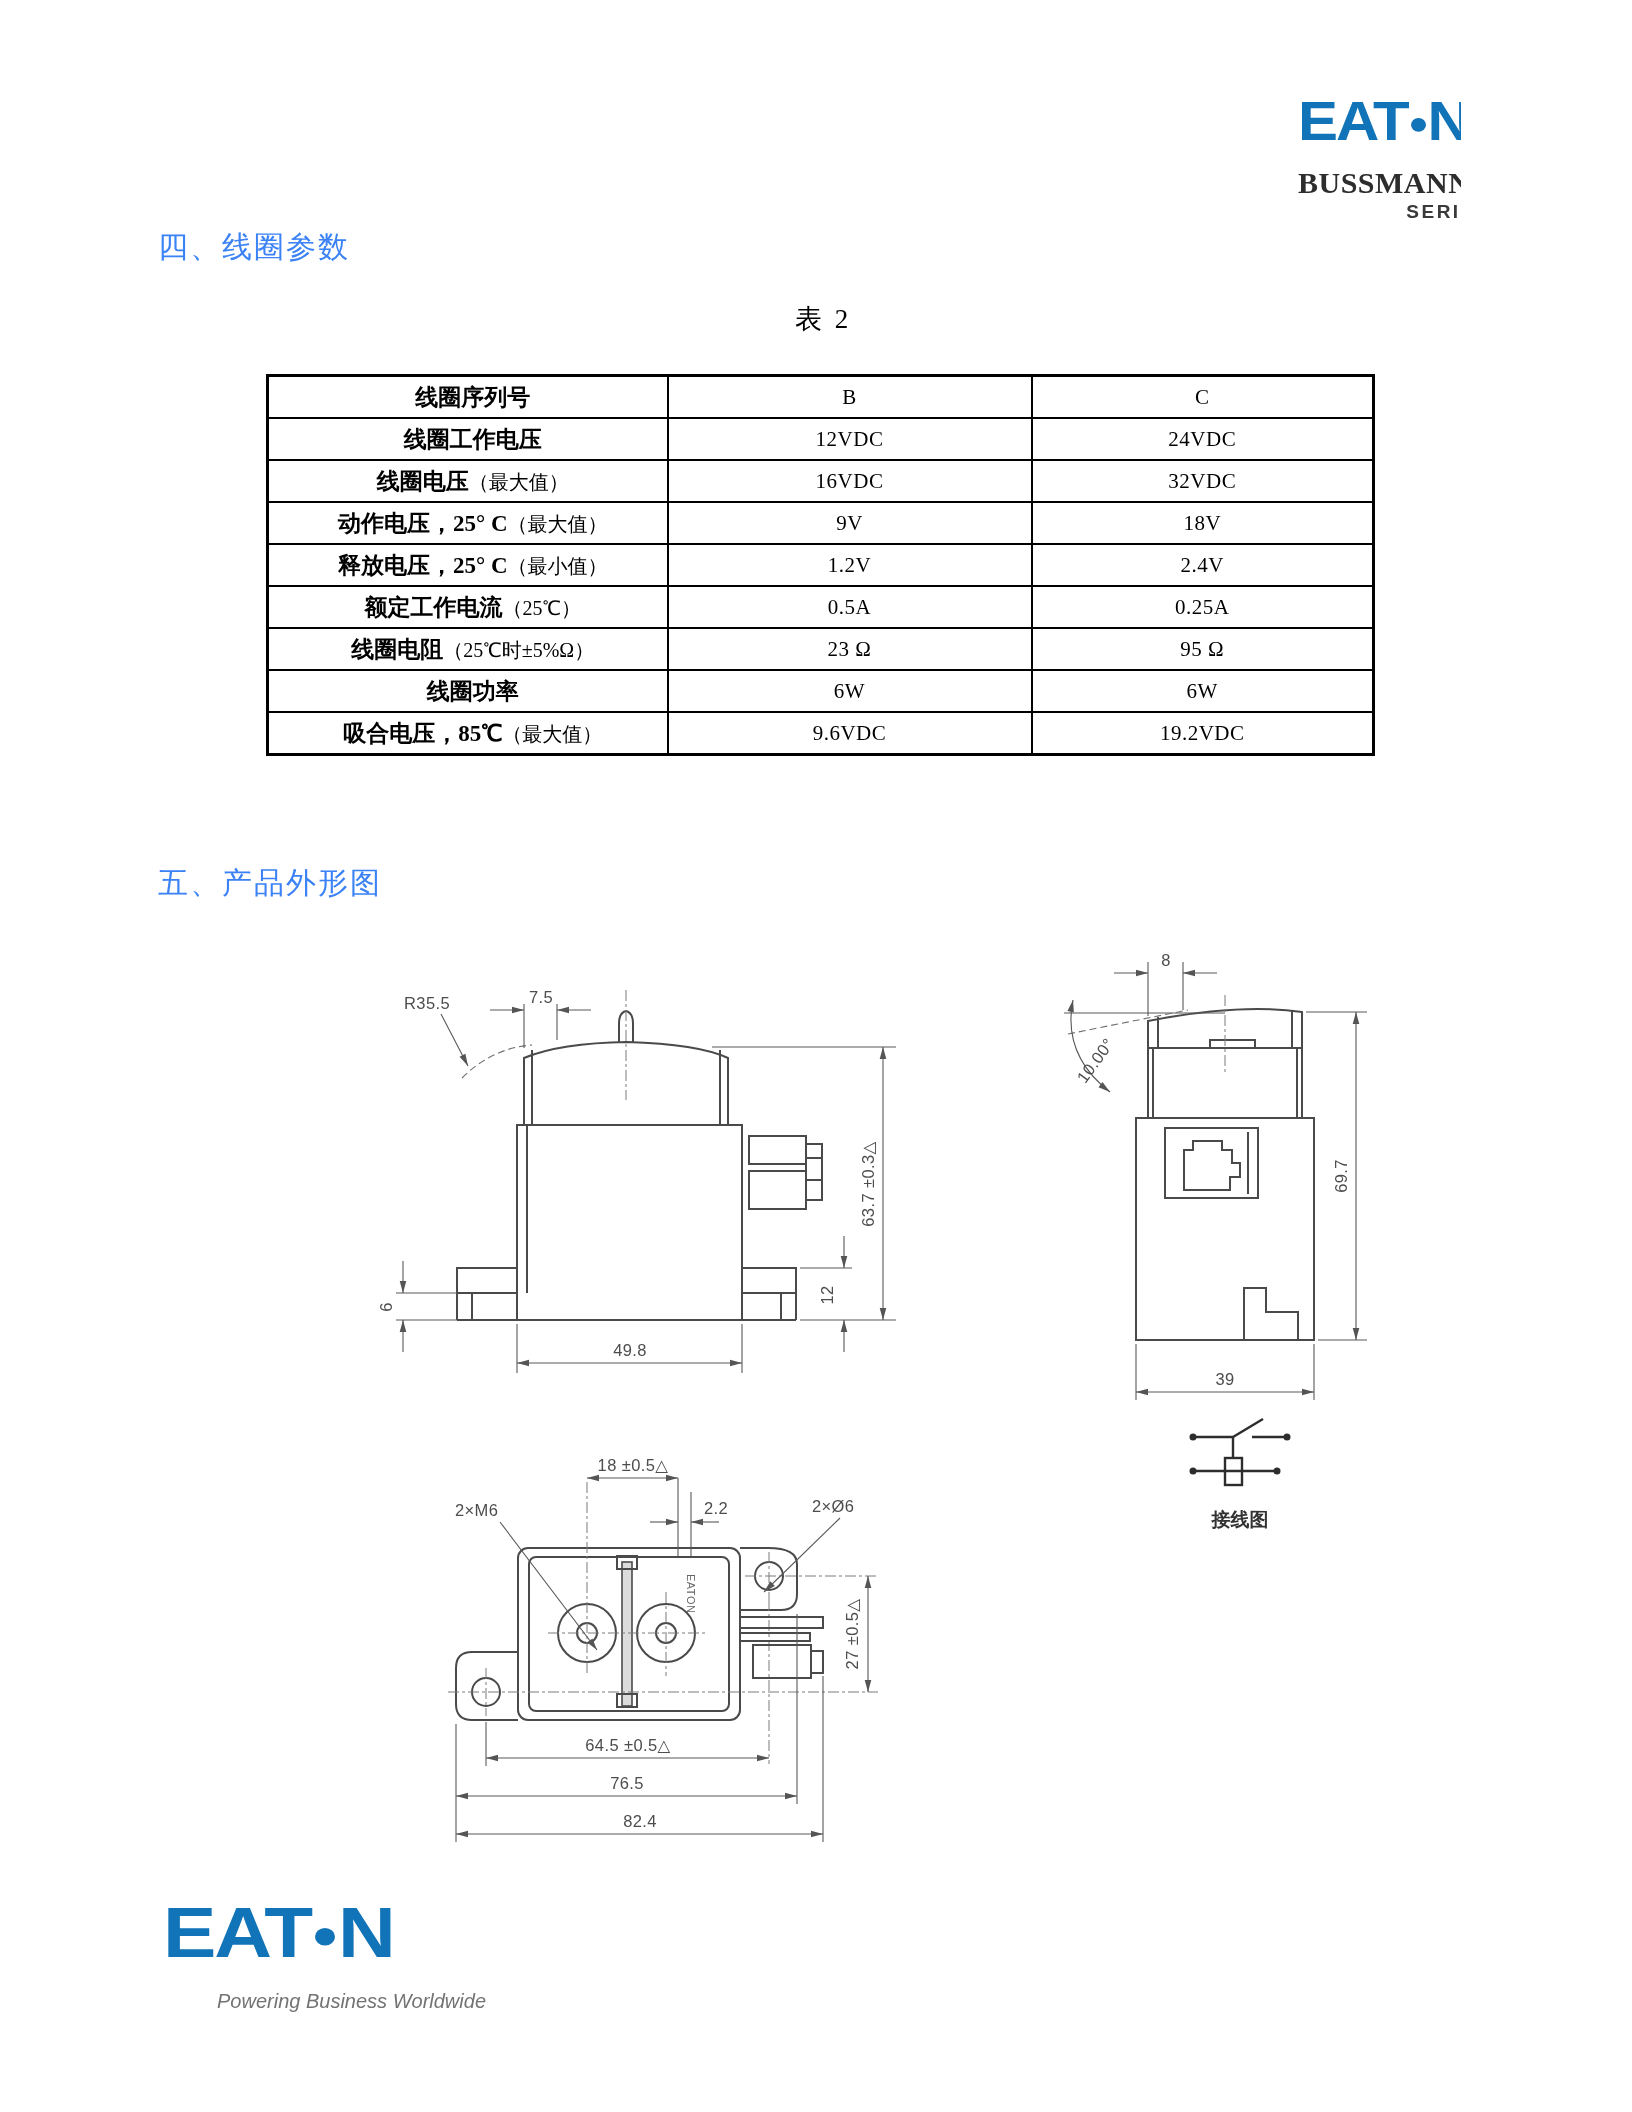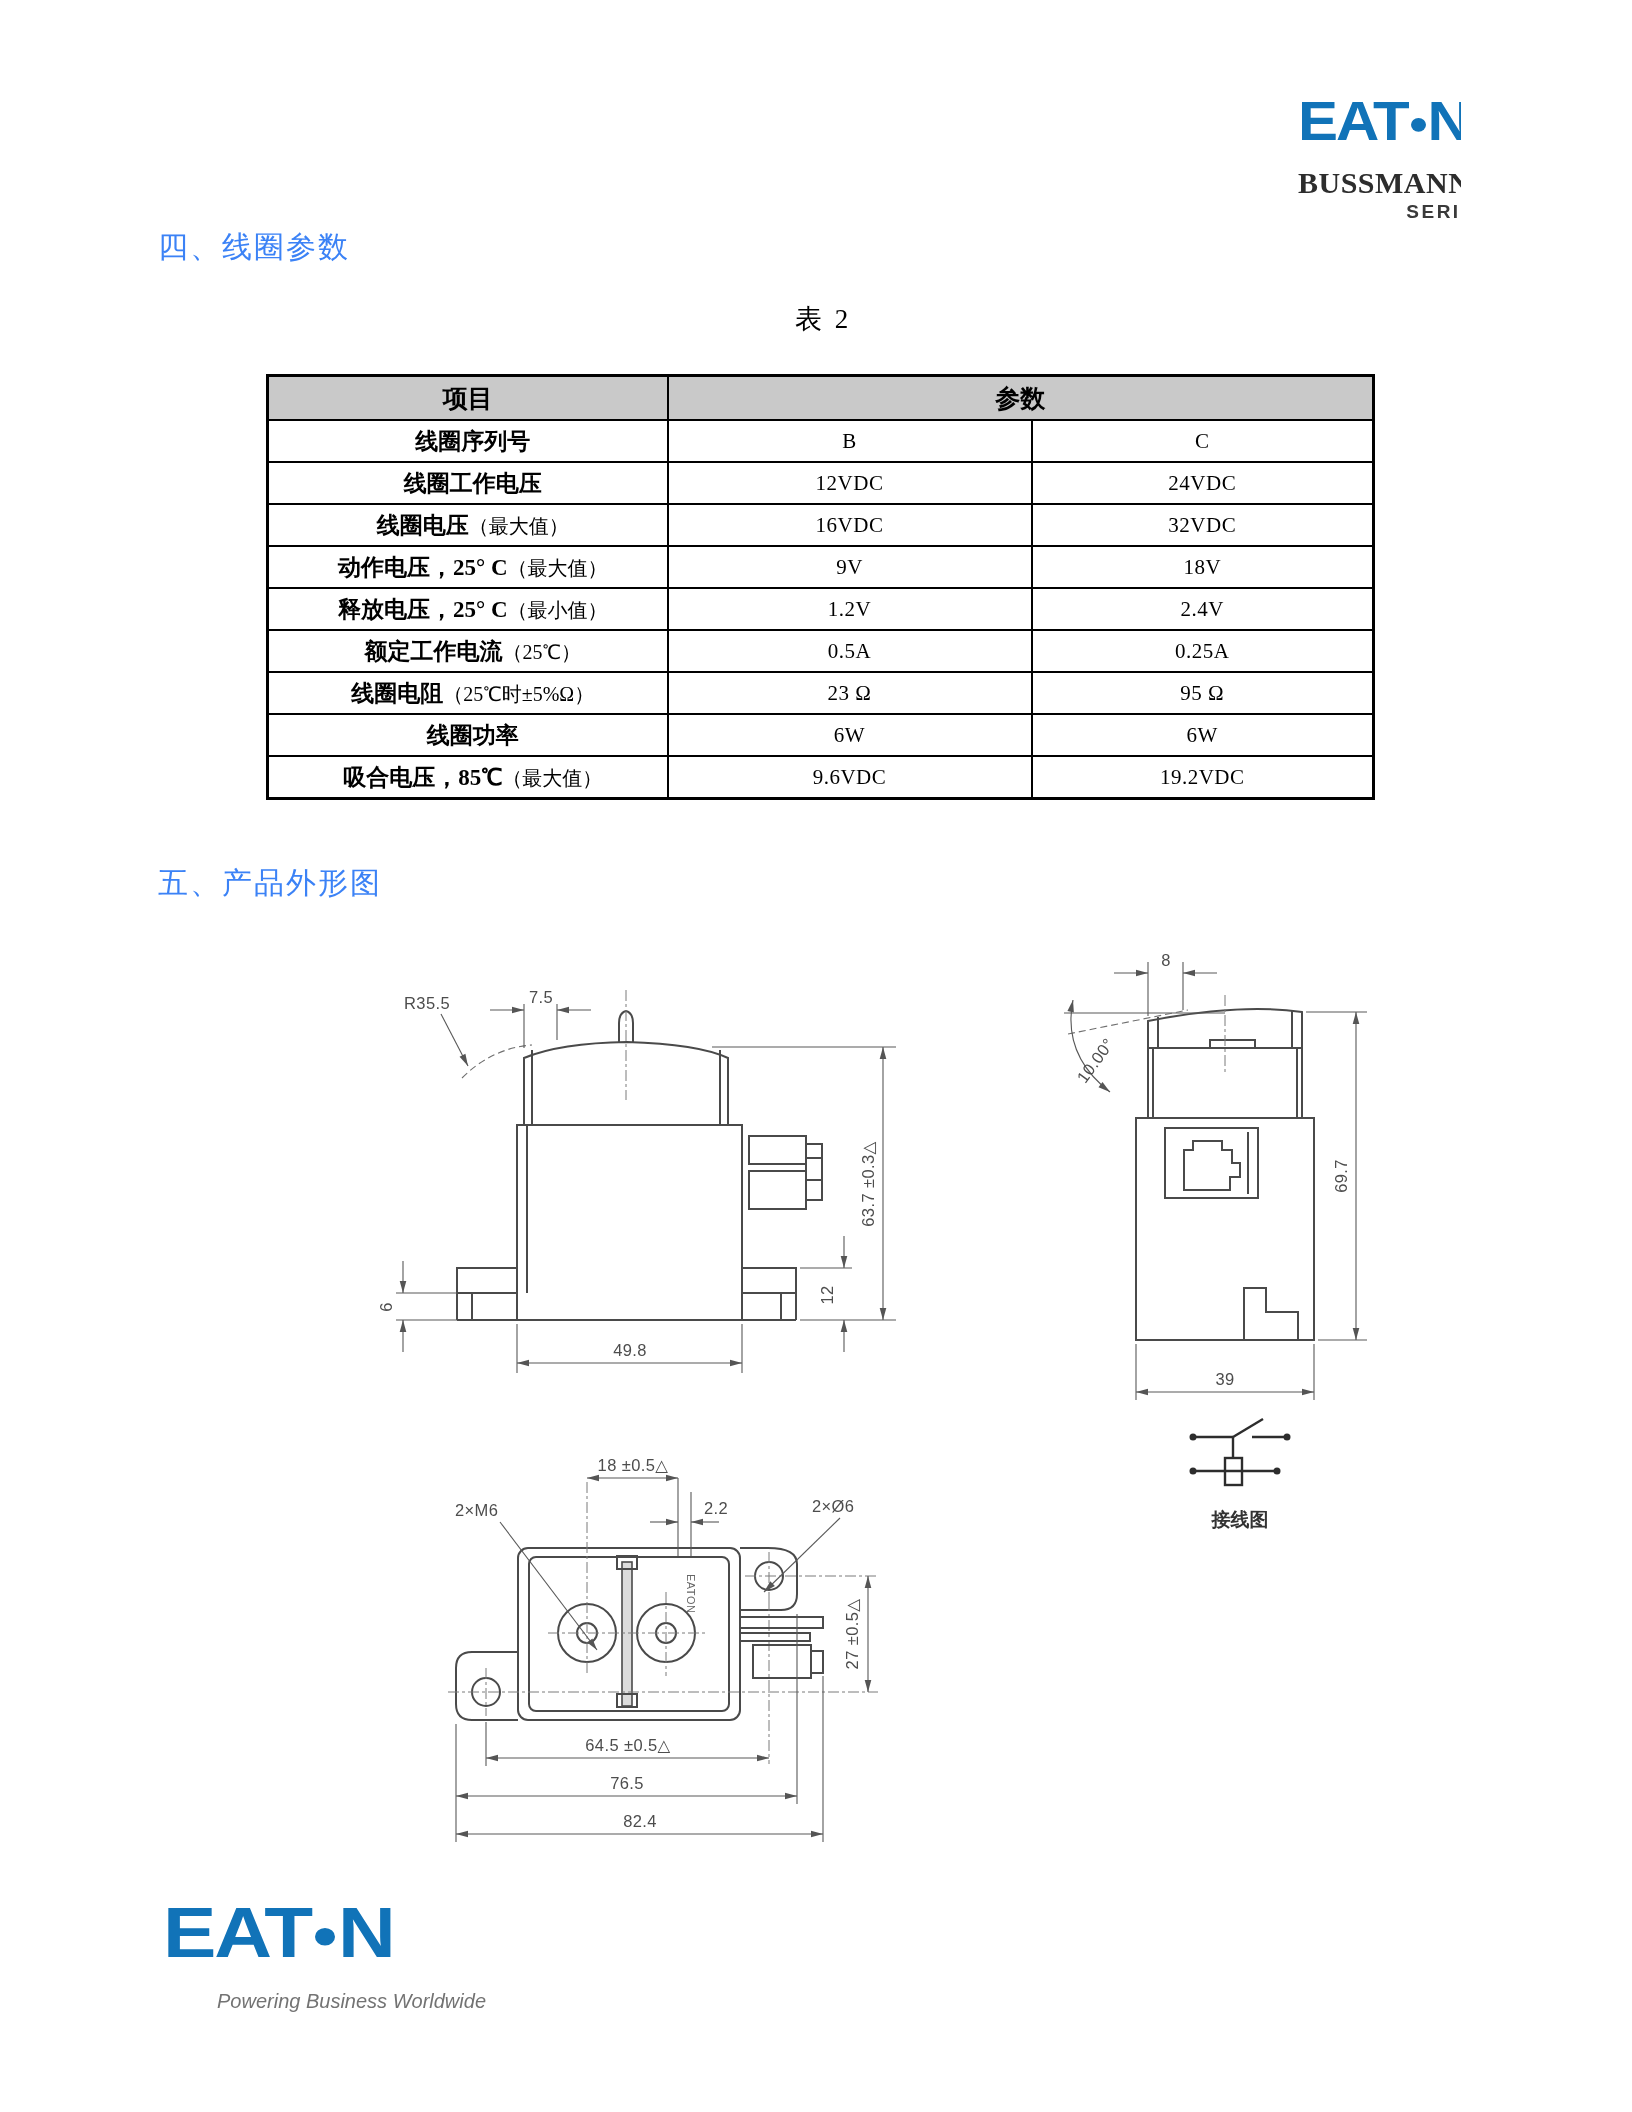--- a/index.html
+++ b/index.html
@@ -77,24 +77,20 @@
   <div class="h-sec h-sec4">四、线圈参数</div>
   <div class="tbl-caption">表 2</div>
 
   <table class="coil-table">
     <colgroup>
         <col style="width:400px">
         <col style="width:364px">
         <col style="width:342px">
       </colgroup>
     <tbody>
-        <tr>
-      <th>项目</th>
-      <th colspan="2">参数</th>
-    </tr>
     <tr>
       <td class="lbl"><span>线圈序列号</span><span class="note"></span></td>
       <td class="val">B</td>
       <td class="val">C</td>
     </tr>
     <tr>
       <td class="lbl"><span>线圈工作电压</span><span class="note"></span></td>
       <td class="val">12VDC</td>
       <td class="val">24VDC</td>
     </tr>

